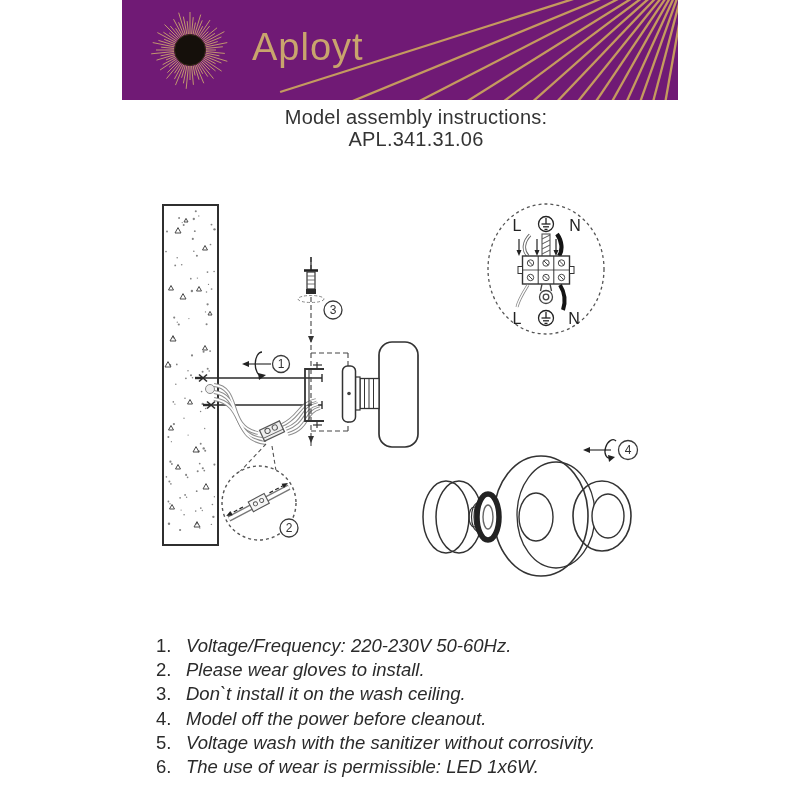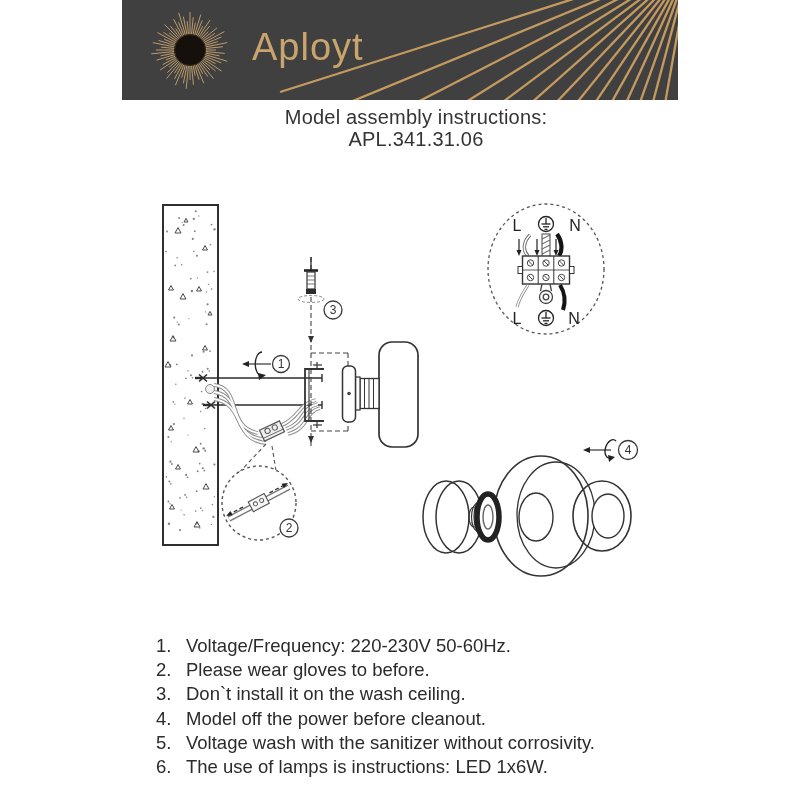--- a/index.html
+++ b/index.html
@@ -2,40 +2,40 @@
 <html><head>
 <meta charset="utf-8">
 <style>
   html,body{margin:0;padding:0;}
   body{
     width:800px;height:800px;position:relative;background:#ffffff;
     font-family:"Liberation Sans", sans-serif;color:#2e2e2e;overflow:hidden;
   }
   .banner{
     position:absolute;left:122px;top:0;width:556px;height:100px;
-    background:#404040;overflow:hidden;
+    background:#701a75;overflow:hidden;
   }
   .banner svg{position:absolute;left:0;top:0;}
   .brand{
     position:absolute;left:130px;top:26px;width:180px;
     font-size:38px;font-weight:300;letter-spacing:1px;color:#c9a46d;
     font-family:"Liberation Sans", sans-serif;
   }
   .heading{
     position:absolute;left:16px;top:106px;width:800px;text-align:center;
     font-size:20px;line-height:22px;color:#343434;font-weight:500;letter-spacing:.2px;
   }
   .diagram-svg{position:absolute;left:0;top:0;}
   .instructions{
     position:absolute;left:156px;top:634px;width:530px;
     font-size:18.5px;line-height:24.2px;color:#2b2b2b;
   }
   .instr-row{display:flex;}
   .instr-num{width:30px;flex:0 0 30px;}
-  .instr-text{flex:1;}
+  .instr-text{flex:1;font-style:italic;}
 </style>
 </head>
 <body>
 
 <div class="banner">
   <svg width="556" height="100" viewBox="122 0 556 100">
     <g id="sunburst">
         <line x1="206" y1="50" x2="216" y2="50" stroke="#c9a46d" stroke-width="0.9"></line>
         <line x1="205.92295562675514" y1="51.56827424527297" x2="224.8314654335269" y2="53.43059991153462" stroke="#c9a46d" stroke-width="0.9"></line>
         <line x1="205.6925644864517" y1="53.121445152258055" x2="219.42355841209692" y2="55.852709660483846" stroke="#c9a46d" stroke-width="0.9"></line>
@@ -474,31 +474,31 @@
   </g>
 </svg>
 
 <div class="instructions">
   <div class="instr-row">
     <span class="instr-num">1.</span>
     <span class="instr-text">Voltage/Frequency: 220-230V 50-60Hz.</span>
   </div>
   <div class="instr-row">
     <span class="instr-num">2.</span>
-    <span class="instr-text">Please wear gloves to before.</span>
+    <span class="instr-text">Please wear gloves to install.</span>
   </div>
   <div class="instr-row">
     <span class="instr-num">3.</span>
     <span class="instr-text">Don`t install it on the wash ceiling.</span>
   </div>
   <div class="instr-row">
     <span class="instr-num">4.</span>
     <span class="instr-text">Model off the power before cleanout.</span>
   </div>
   <div class="instr-row">
     <span class="instr-num">5.</span>
     <span class="instr-text">Voltage wash with the sanitizer without corrosivity.</span>
   </div>
   <div class="instr-row">
     <span class="instr-num">6.</span>
-    <span class="instr-text">The use of lamps is instructions: LED 1x6W.</span>
+    <span class="instr-text">The use of wear is permissible: LED 1x6W.</span>
   </div>
 </div>
 
 </body></html>

